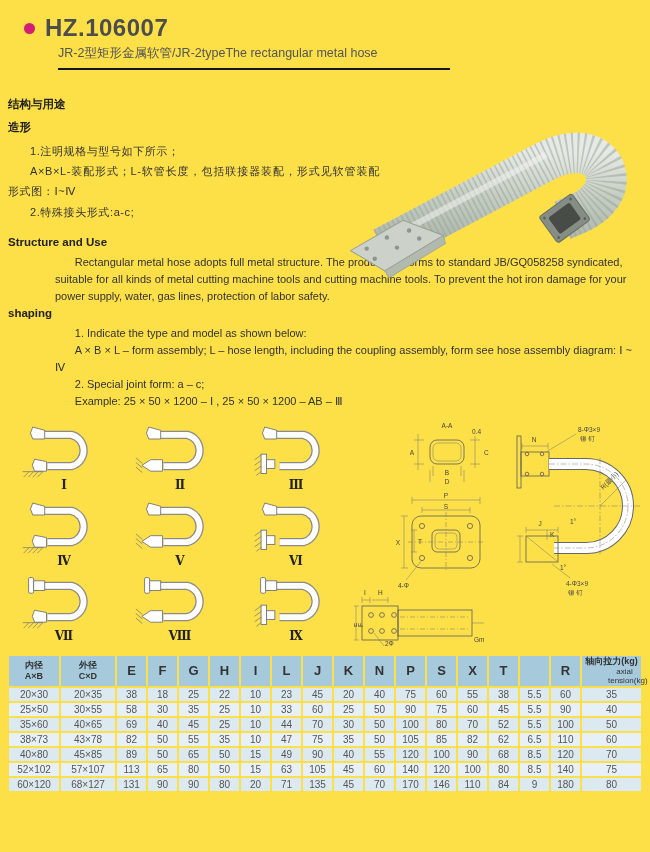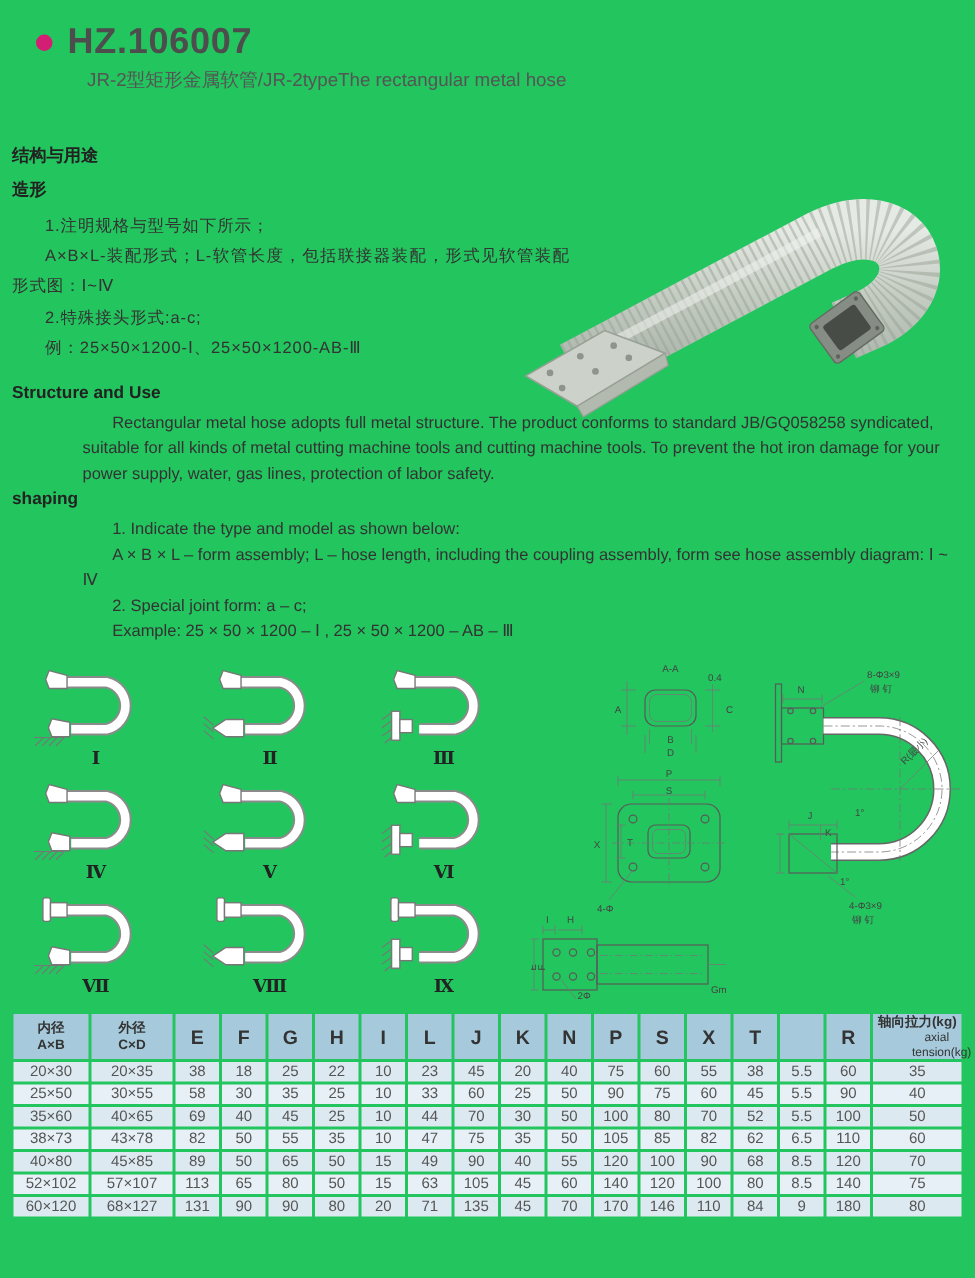--- a/index.html
+++ b/index.html
@@ -1,25 +1,25 @@
 <!DOCTYPE html>
 <html><head>
 <meta charset="utf-8">
 <style>
   html,body{margin:0;padding:0;background:#fff;}
-  .page{position:relative;width:650px;height:852px;background:#22c55e;overflow:hidden;
+  .page{position:relative;width:650px;height:852px;background:#fde047;overflow:hidden;
         font-family:"Liberation Sans","DejaVu Sans",sans-serif;color:#333;}
 
   
   .hdr{padding:14px 0 0 24px;}
   .title-row{display:flex;align-items:center;gap:10px;}
   .dot{width:11px;height:11px;border-radius:50%;background:#d41e74;flex:0 0 auto;}
   .title{font-size:24px;font-weight:600;color:#4d4d4d;margin:0;letter-spacing:.5px;}
   .subtitle{margin:3px 0 0 34px;font-size:12.5px;color:#555;width:392px;
-            padding-bottom:6px;border-bottom:2px solid #22c55e;}
+            padding-bottom:6px;border-bottom:2px solid #0f172a;}
 
   
   .cn{margin:24px 8px 0 8px;width:372px;font-size:11px;line-height:1.85;color:#333;}
   .sec-h{font-size:11.5px;font-weight:bold;color:#222;margin:0 0 2px 0;}
   .cn p{margin:0;text-align:justify;letter-spacing:1.2px;}
   .cn .body{text-indent:2em;}
   .cn .li{text-indent:2em;letter-spacing:.6px;}
 
   
   .photo{position:absolute;top:86px;right:-4px;width:308px;height:202px;}
@@ -101,21 +101,20 @@
       </g>
     </svg>
   </div>
 
   <div class="cn">
     <div class="sec-h">结构与用途</div>
     <div class="sec-h">造形</div>
     <p class="li">1.注明规格与型号如下所示；</p>
     <p class="li">A×B×L-装配形式；L-软管长度，包括联接器装配，形式见软管装配形式图：Ⅰ~Ⅳ</p>
     <p class="li">2.特殊接头形式:a-c;</p>
-    <p class="li">例：25×50×1200-Ⅰ、25×50×1200-AB-Ⅲ</p>
   </div>
 
   <div class="en">
     <div class="sec-h">Structure and Use</div>
     <p class="li">Rectangular metal hose adopts full metal structure. The product conforms to standard JB/GQ058258 syndicated, suitable for all kinds of metal cutting machine tools and cutting machine tools. To prevent the hot iron damage for your power supply, water, gas lines, protection of labor safety.</p>
     <div class="sec-h">shaping</div>
     <p class="li">1. Indicate the type and model as shown below:</p>
     <p class="li">A × B × L – form assembly; L – hose length, including the coupling assembly, form see hose assembly diagram:  Ⅰ ~ Ⅳ</p>
     <p class="li">2. Special joint form: a – c;</p>
     <p class="li">Example: 25 × 50 × 1200 – Ⅰ , 25 × 50 × 1200 – AB – Ⅲ</p>

